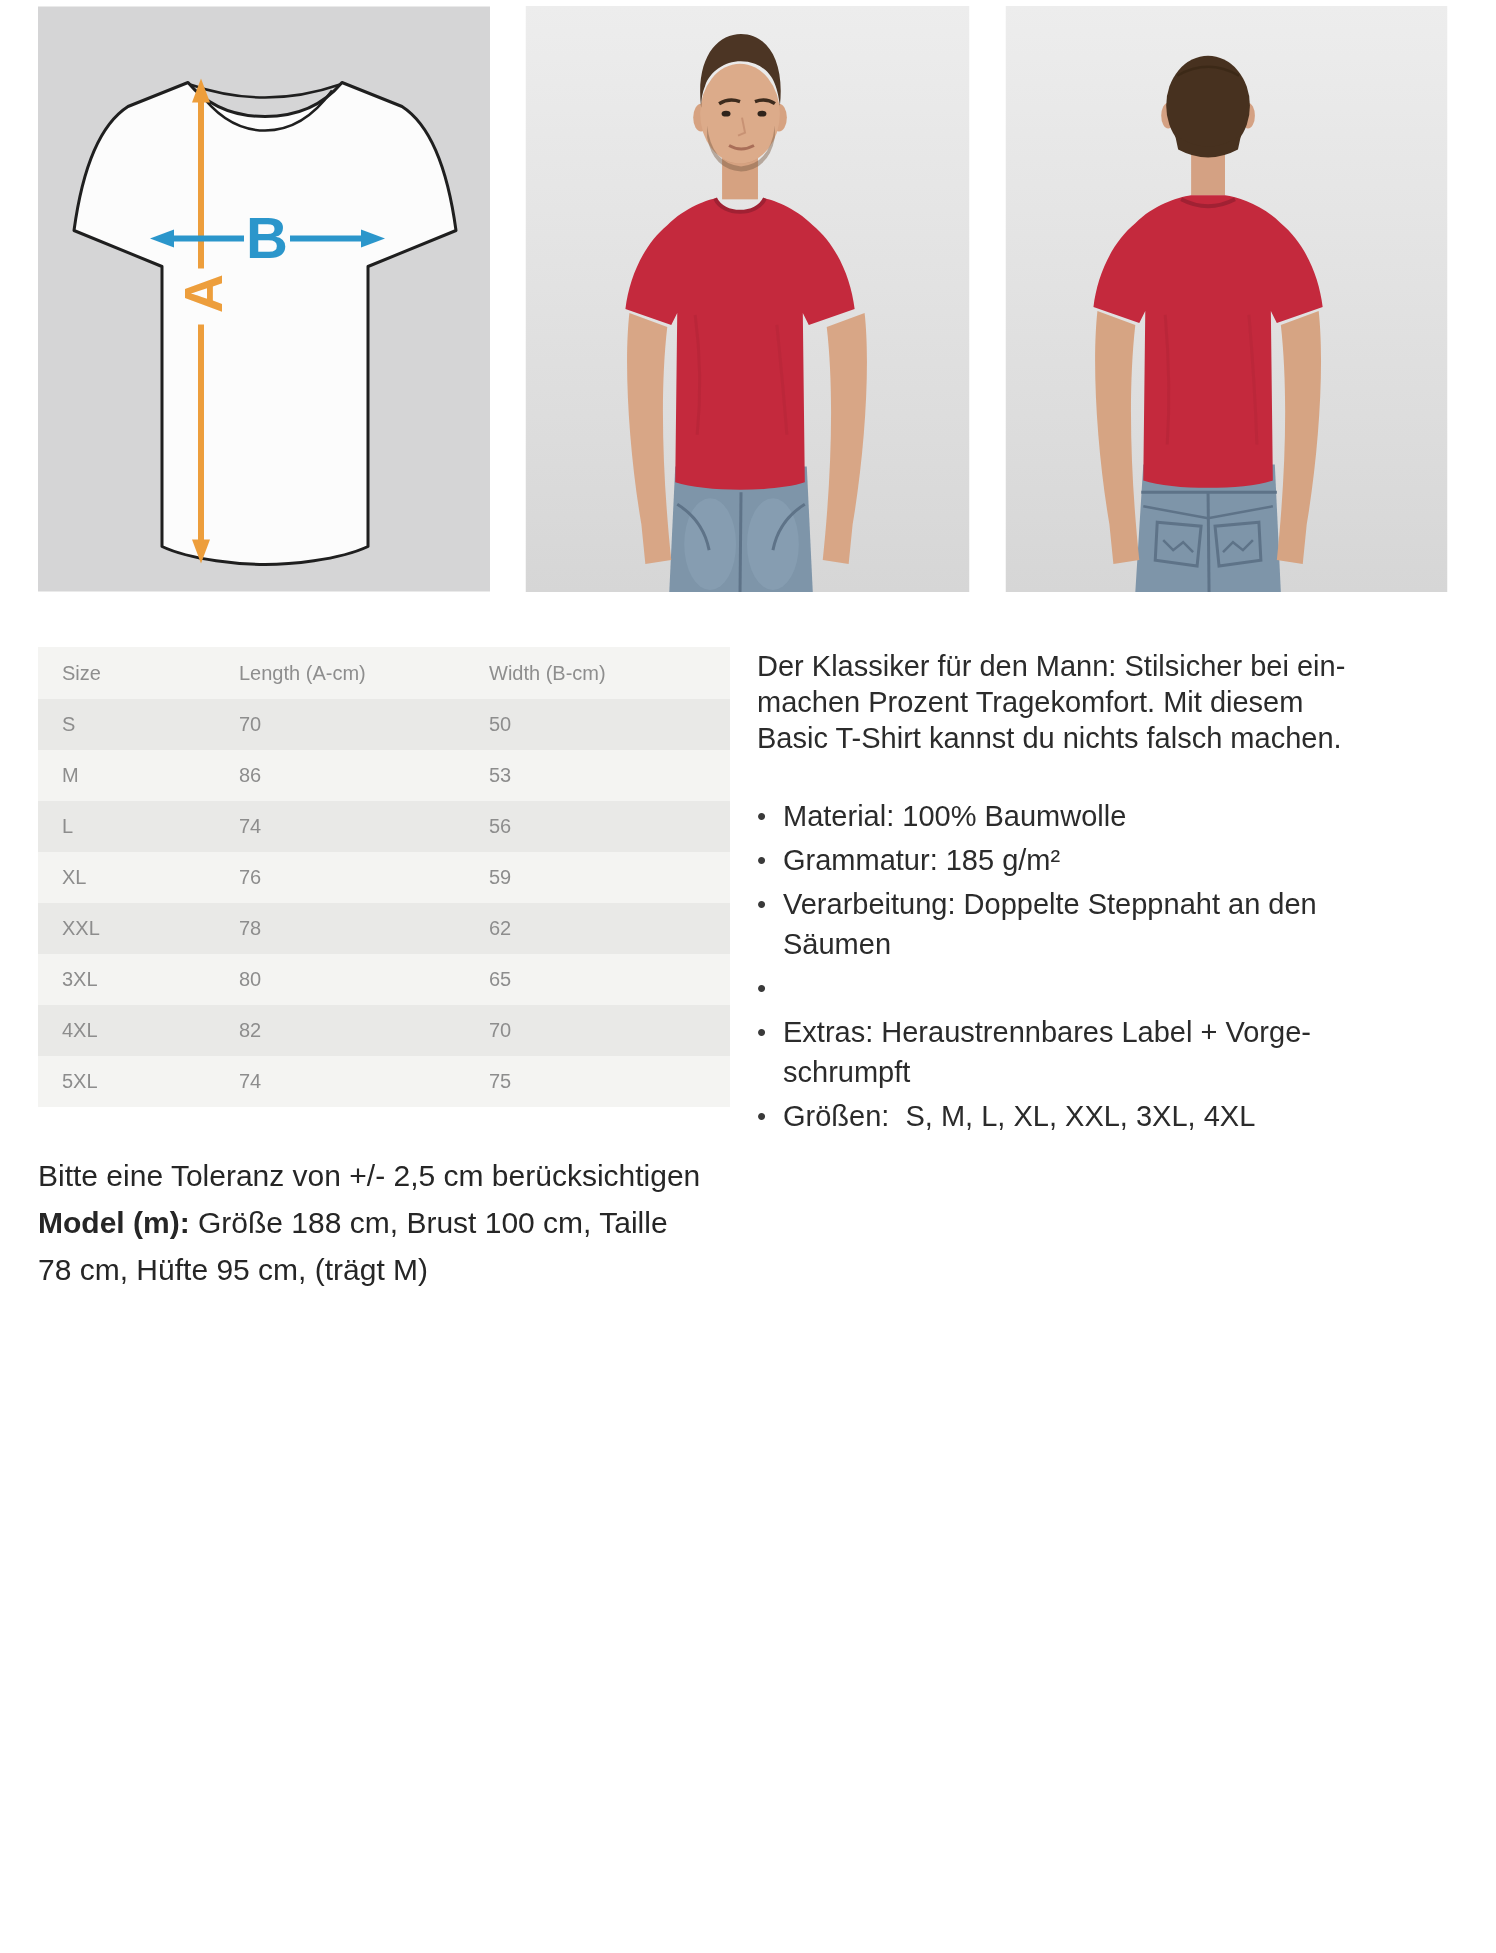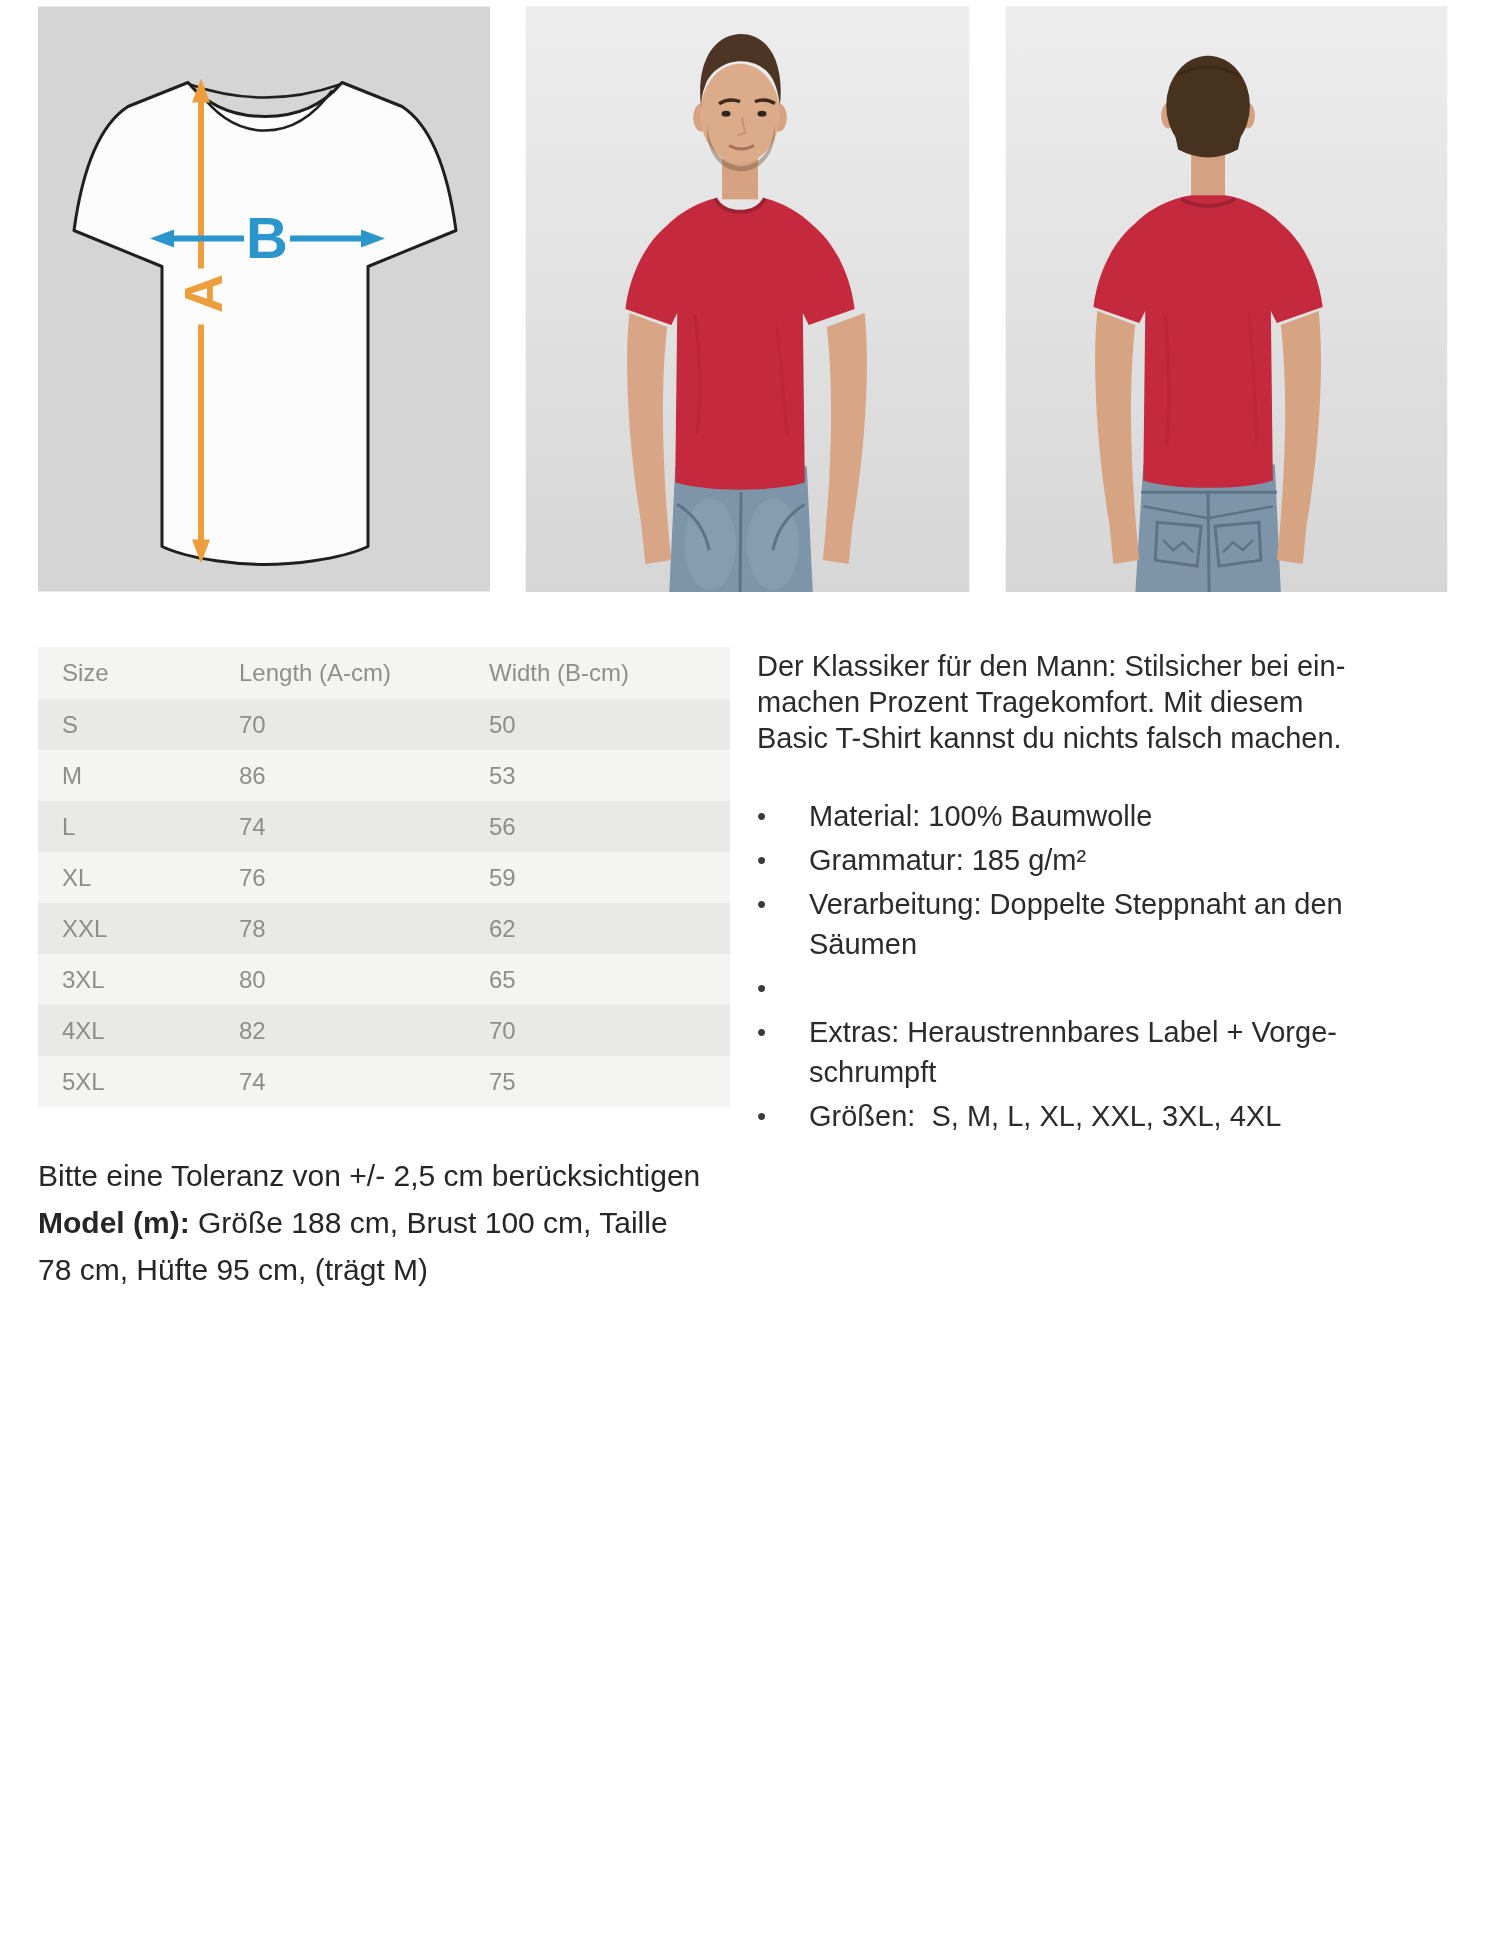--- a/index.html
+++ b/index.html
@@ -8,42 +8,42 @@
 
   
   .img-box{position:absolute;top:6px;height:586px;}
   #diagram{left:38px;width:452px;}
   #photo-front{left:525px;width:445px;}
   #photo-back{left:1005px;width:443px;}
   .img-box svg{display:block;width:100%;height:100%;}
 
   
   .size-table{position:absolute;left:38px;top:647px;width:692px;
-              font-size:24px;color:#8d8d8d;}
+              font-size:20px;color:#8d8d8d;}
   .t-header,.t-row{display:grid;grid-template-columns:177px 250px 1fr;
                    align-items:center;padding-left:24px;box-sizing:border-box;}
   .t-header{height:52px;background:#f4f4f2;color:#8e8e8e;}
   .t-row{height:51px;}
   .t-body .t-row:nth-of-type(odd){background:#e9e9e7;}
   .t-body .t-row:nth-of-type(even){background:#f4f4f2;}
 
   
   .tolerance{position:absolute;left:38px;top:1152px;font-size:30px;
              line-height:47px;color:#262626;}
   .tol-line{white-space:pre;}
   .tol-line strong{font-weight:bold;text-align:center;}
 
   
   .description{position:absolute;left:757px;top:648px;width:720px;
                font-size:29px;color:#2b2b2b;}
   .para .line{line-height:36px;white-space:pre;}
   .bullets{margin-top:40px;}
   .bullet{display:flex;margin-bottom:4px;}
   .marker{flex:0 0 26px;width:26px;line-height:40px;font-size:26px;color:#3a3a3a;}
-  .b-lines .line{line-height:40px;white-space:pre;margin-left:26px;}
+  .b-lines .line{line-height:40px;white-space:pre;}
 </style>
 </head>
 <body>
 
 <div class="page">
 
   <div class="img-box" id="diagram">
     <svg viewBox="0 0 452 585">
       <rect width="452" height="585" fill="#d5d5d6"></rect>
       <path d="M150,76 C170,100 196,110 227,110 C258,110 284,100 304,76

